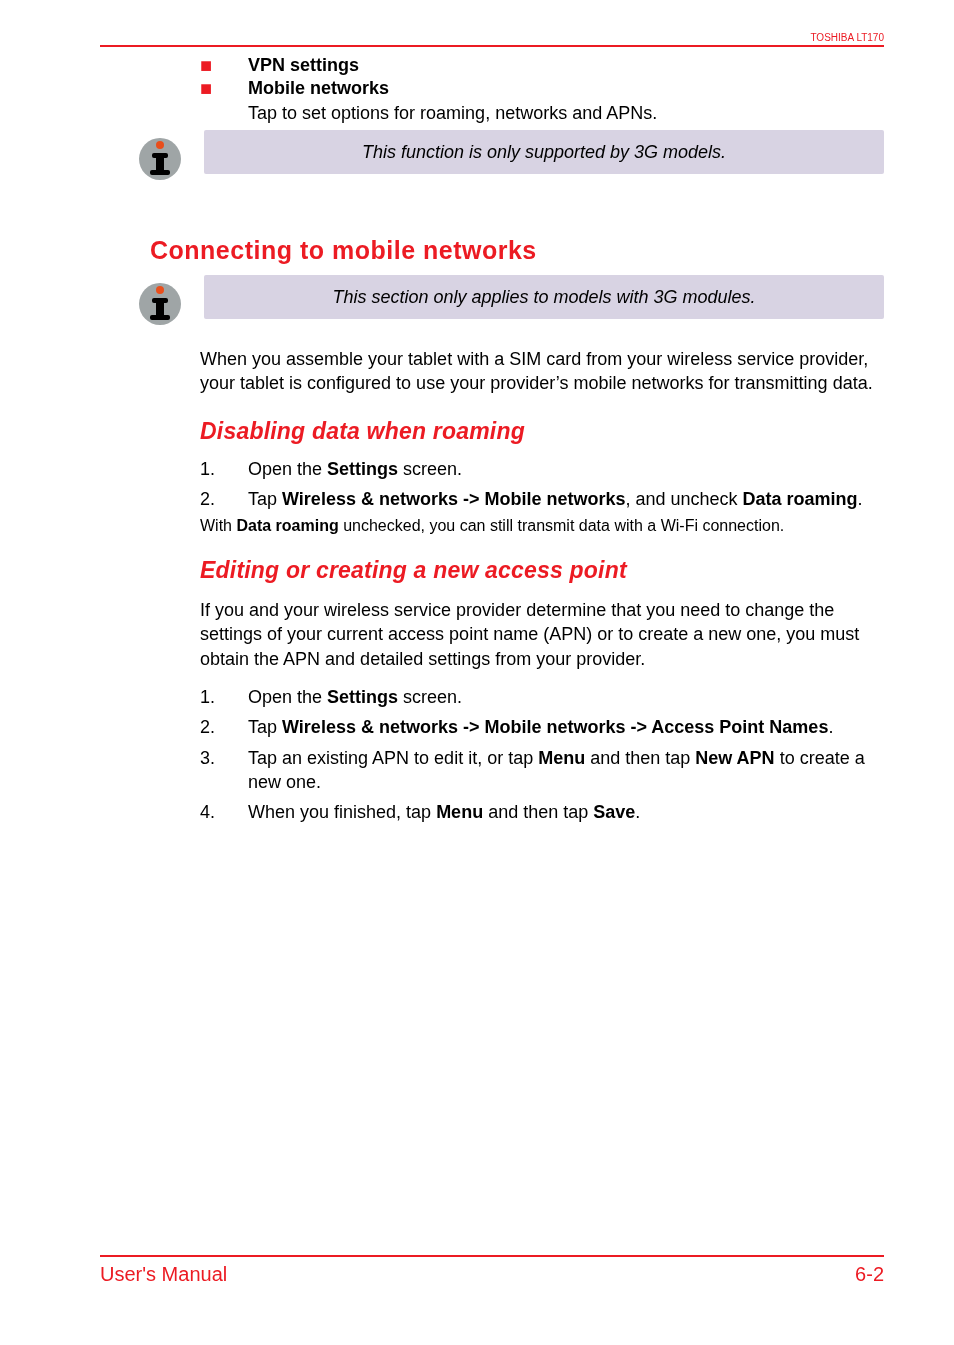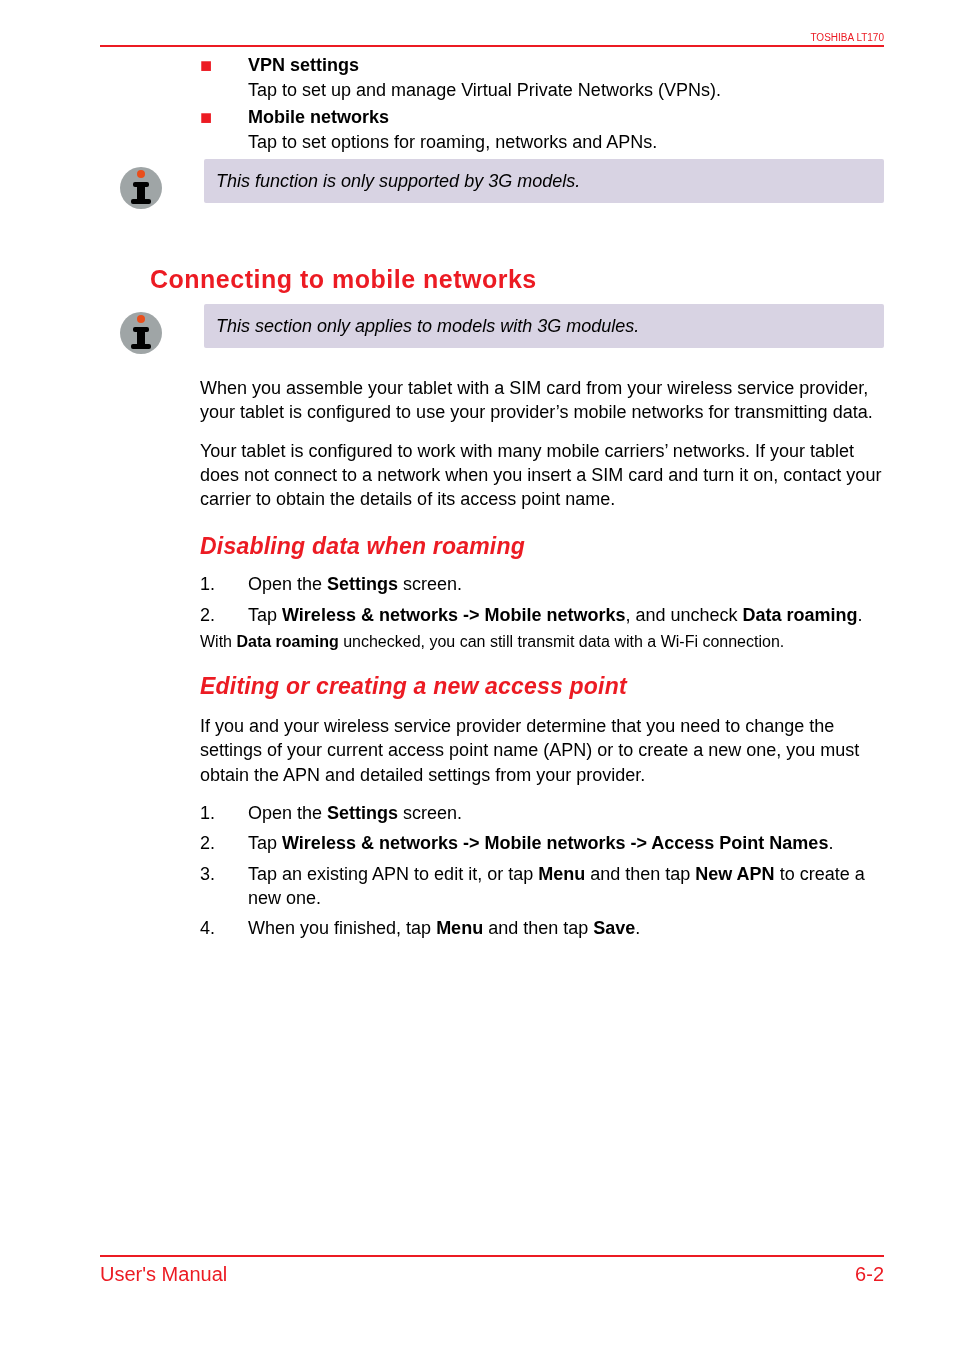--- a/index.html
+++ b/index.html
@@ -58,20 +58,21 @@
     font-size: 18px;
     margin-top: 4px;
     margin-bottom: 6px;
   }
   .callout {
     display: flex;
     align-items: flex-start;
     margin-top: 6px;
     margin-left: -94px;
     margin-bottom: 8px;
+    text-align: center;
   }
   .callout-icon {
     flex: 0 0 88px;
     padding-left: 10px;
     padding-top: 4px;
   }
   .callout-text-box {
     flex: 1;
     background: #d8d3e3;
     padding: 10px 12px;
@@ -145,21 +146,20 @@
   <hr class="hr-top">
 
   <div class="content">
 
     <ul class="bullets">
       <li>
         <div class="bullet-row">
           <span class="bullet-mark">■</span>
           <span class="bullet-label">VPN settings</span>
         </div>
-        <div class="bullet-desc">Tap to set up and manage Virtual Private Networks (VPNs).</div>
       </li>
       <li>
         <div class="bullet-row">
           <span class="bullet-mark">■</span>
           <span class="bullet-label">Mobile networks</span>
         </div>
         <div class="bullet-desc">Tap to set options for roaming, networks and APNs.</div>
       </li>
     </ul>
 
@@ -185,21 +185,20 @@
           <circle cx="25" cy="11" r="4" fill="#e94e1b"></circle>
           <rect x="17" y="19" width="16" height="5" rx="2" fill="#000"></rect>
           <rect x="21" y="19" width="8" height="20" fill="#000"></rect>
           <rect x="15" y="36" width="20" height="5" rx="2" fill="#000"></rect>
         </svg>
       </div>
       <div class="callout-text-box">This section only applies to models with 3G modules.</div>
     </div>
 
     <p class="para">When you assemble your tablet with a SIM card from your wireless service provider, your tablet is configured to use your provider’s mobile networks for transmitting data.</p>
-    <p class="para">Your tablet is configured to work with many mobile carriers’ networks. If your tablet does not connect to a network when you insert a SIM card and turn it on, contact your carrier to obtain the details of its access point name.</p>
 
     <div class="h2">Disabling data when roaming</div>
     <ol class="olist">
       <li>
         <span class="num">1.</span>
         <span class="txt"><span>Open the </span><b>Settings</b><span> screen.</span></span>
       </li>
       <li>
         <span class="num">2.</span>
         <span class="txt"><span>Tap </span><b>Wireless &amp; networks -&gt; Mobile networks</b><span>, and uncheck </span><b>Data roaming</b><span>.</span></span>

